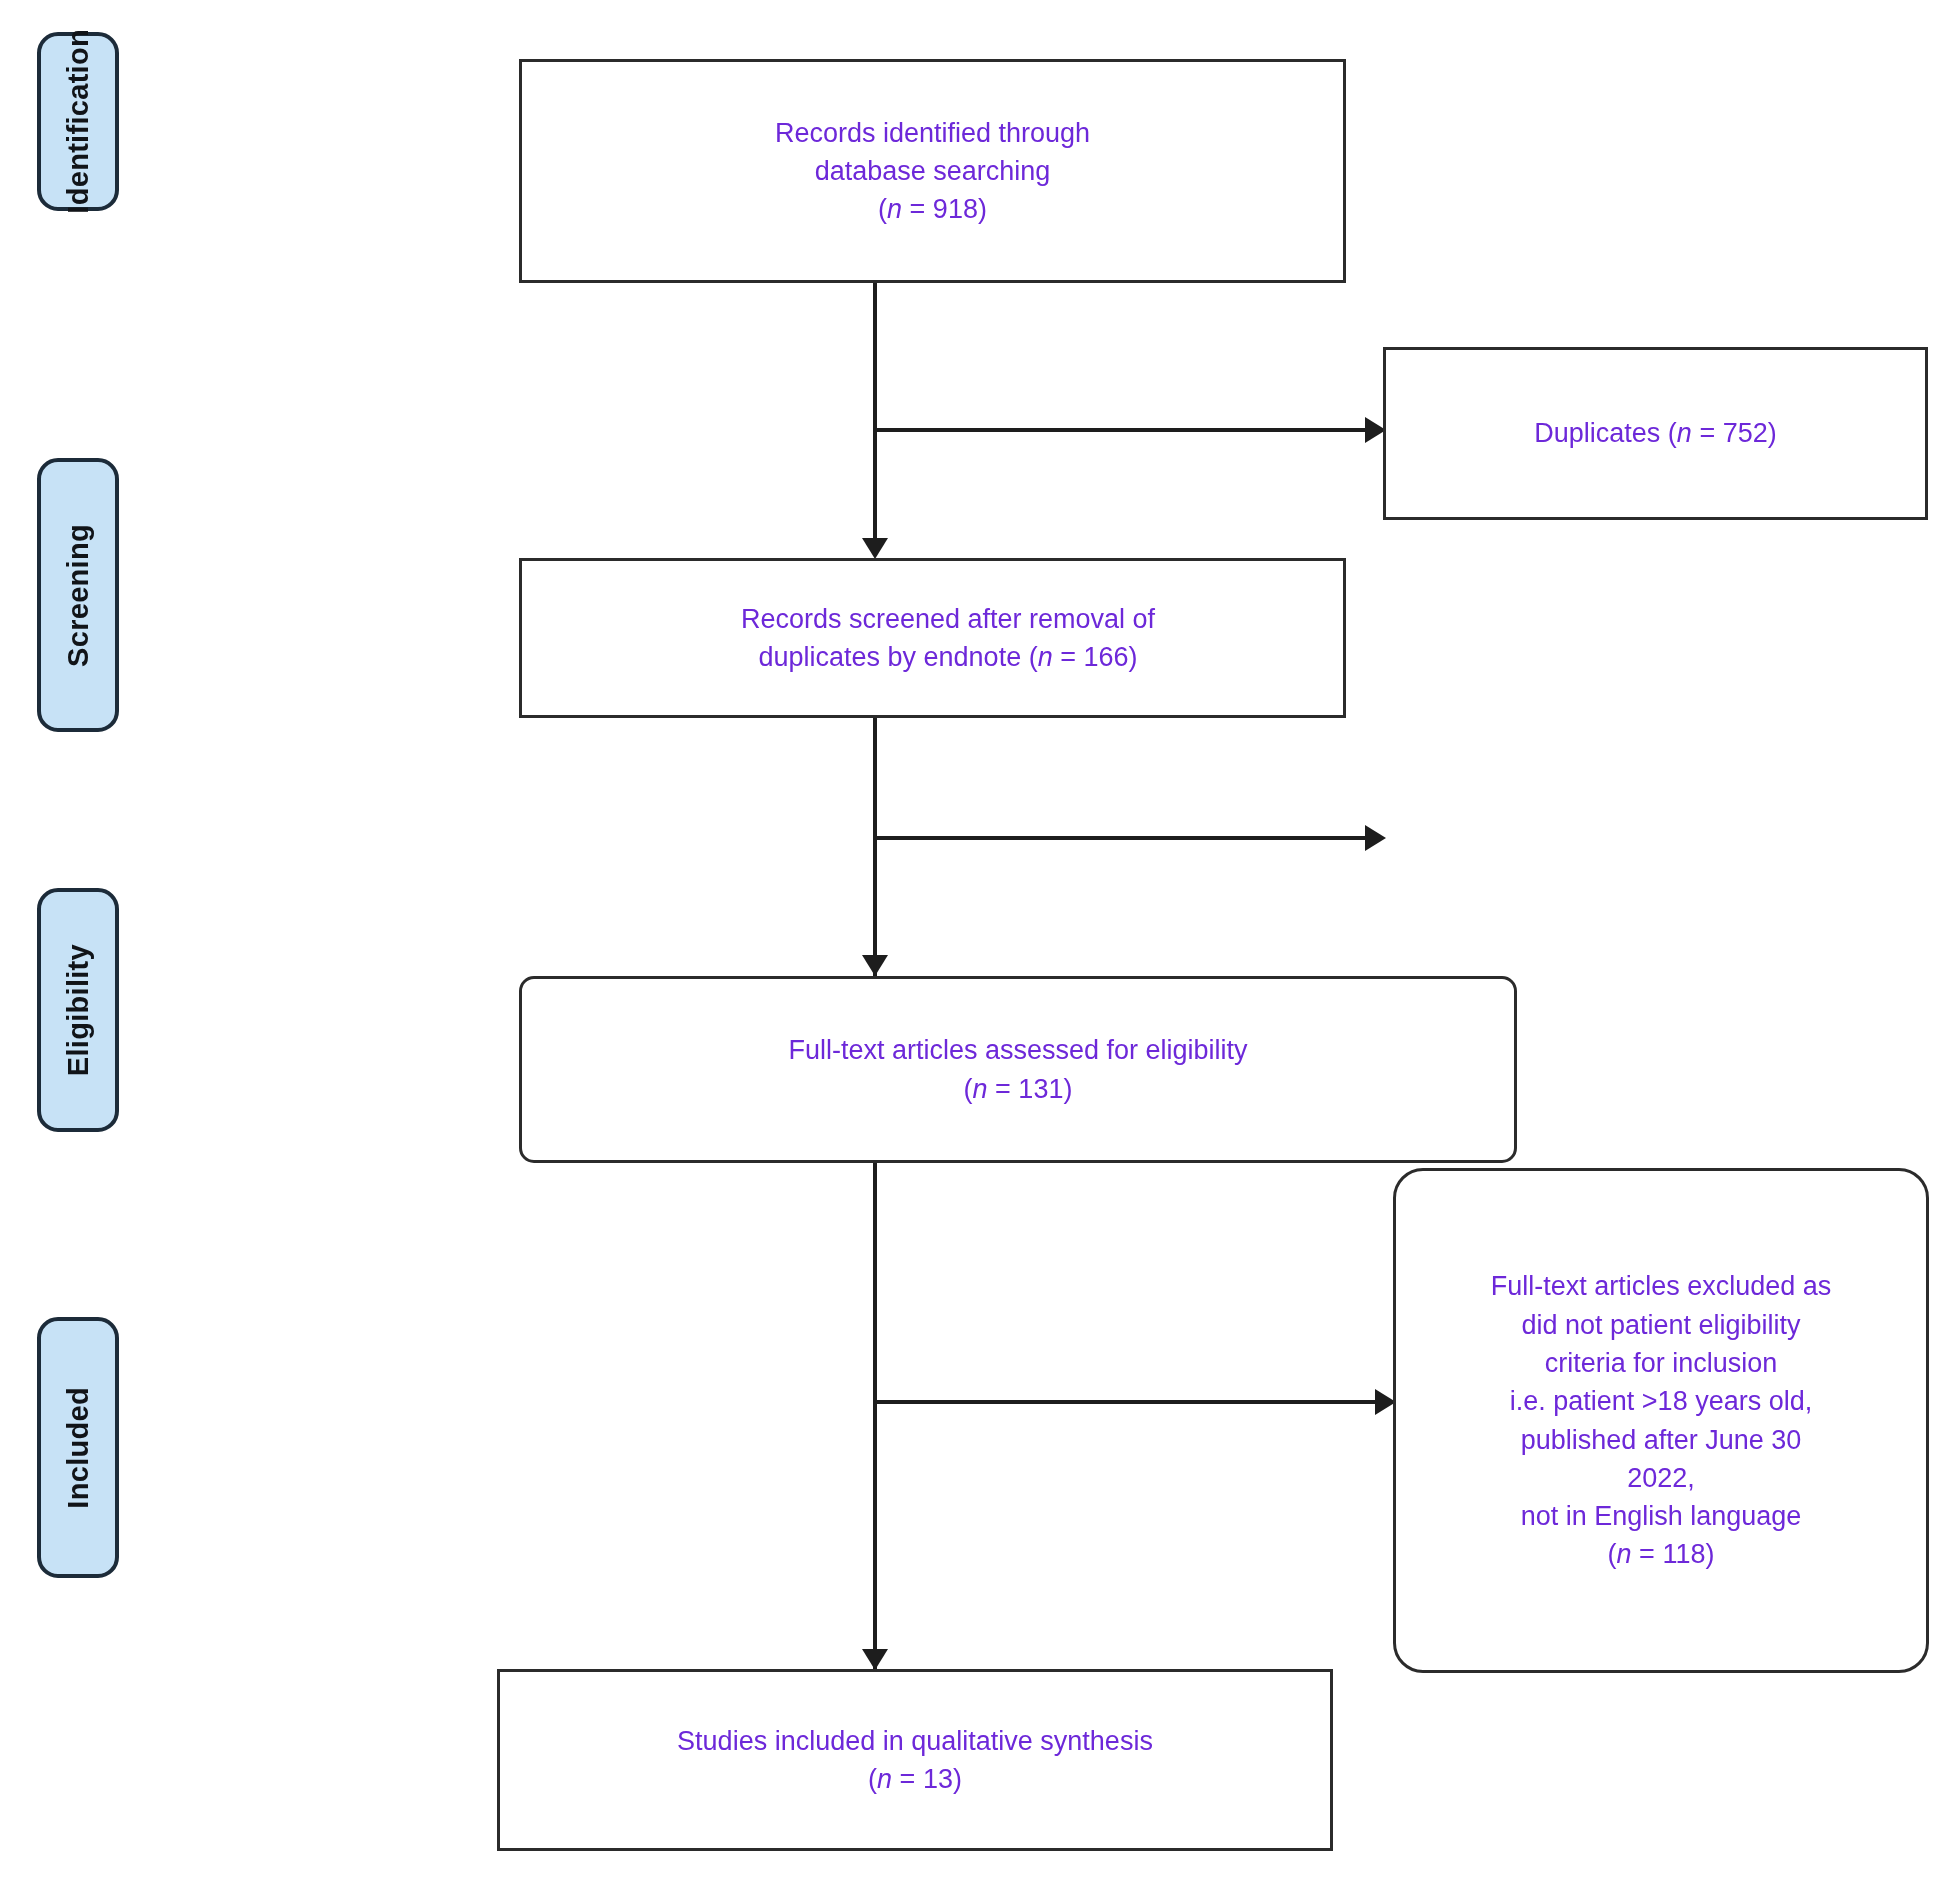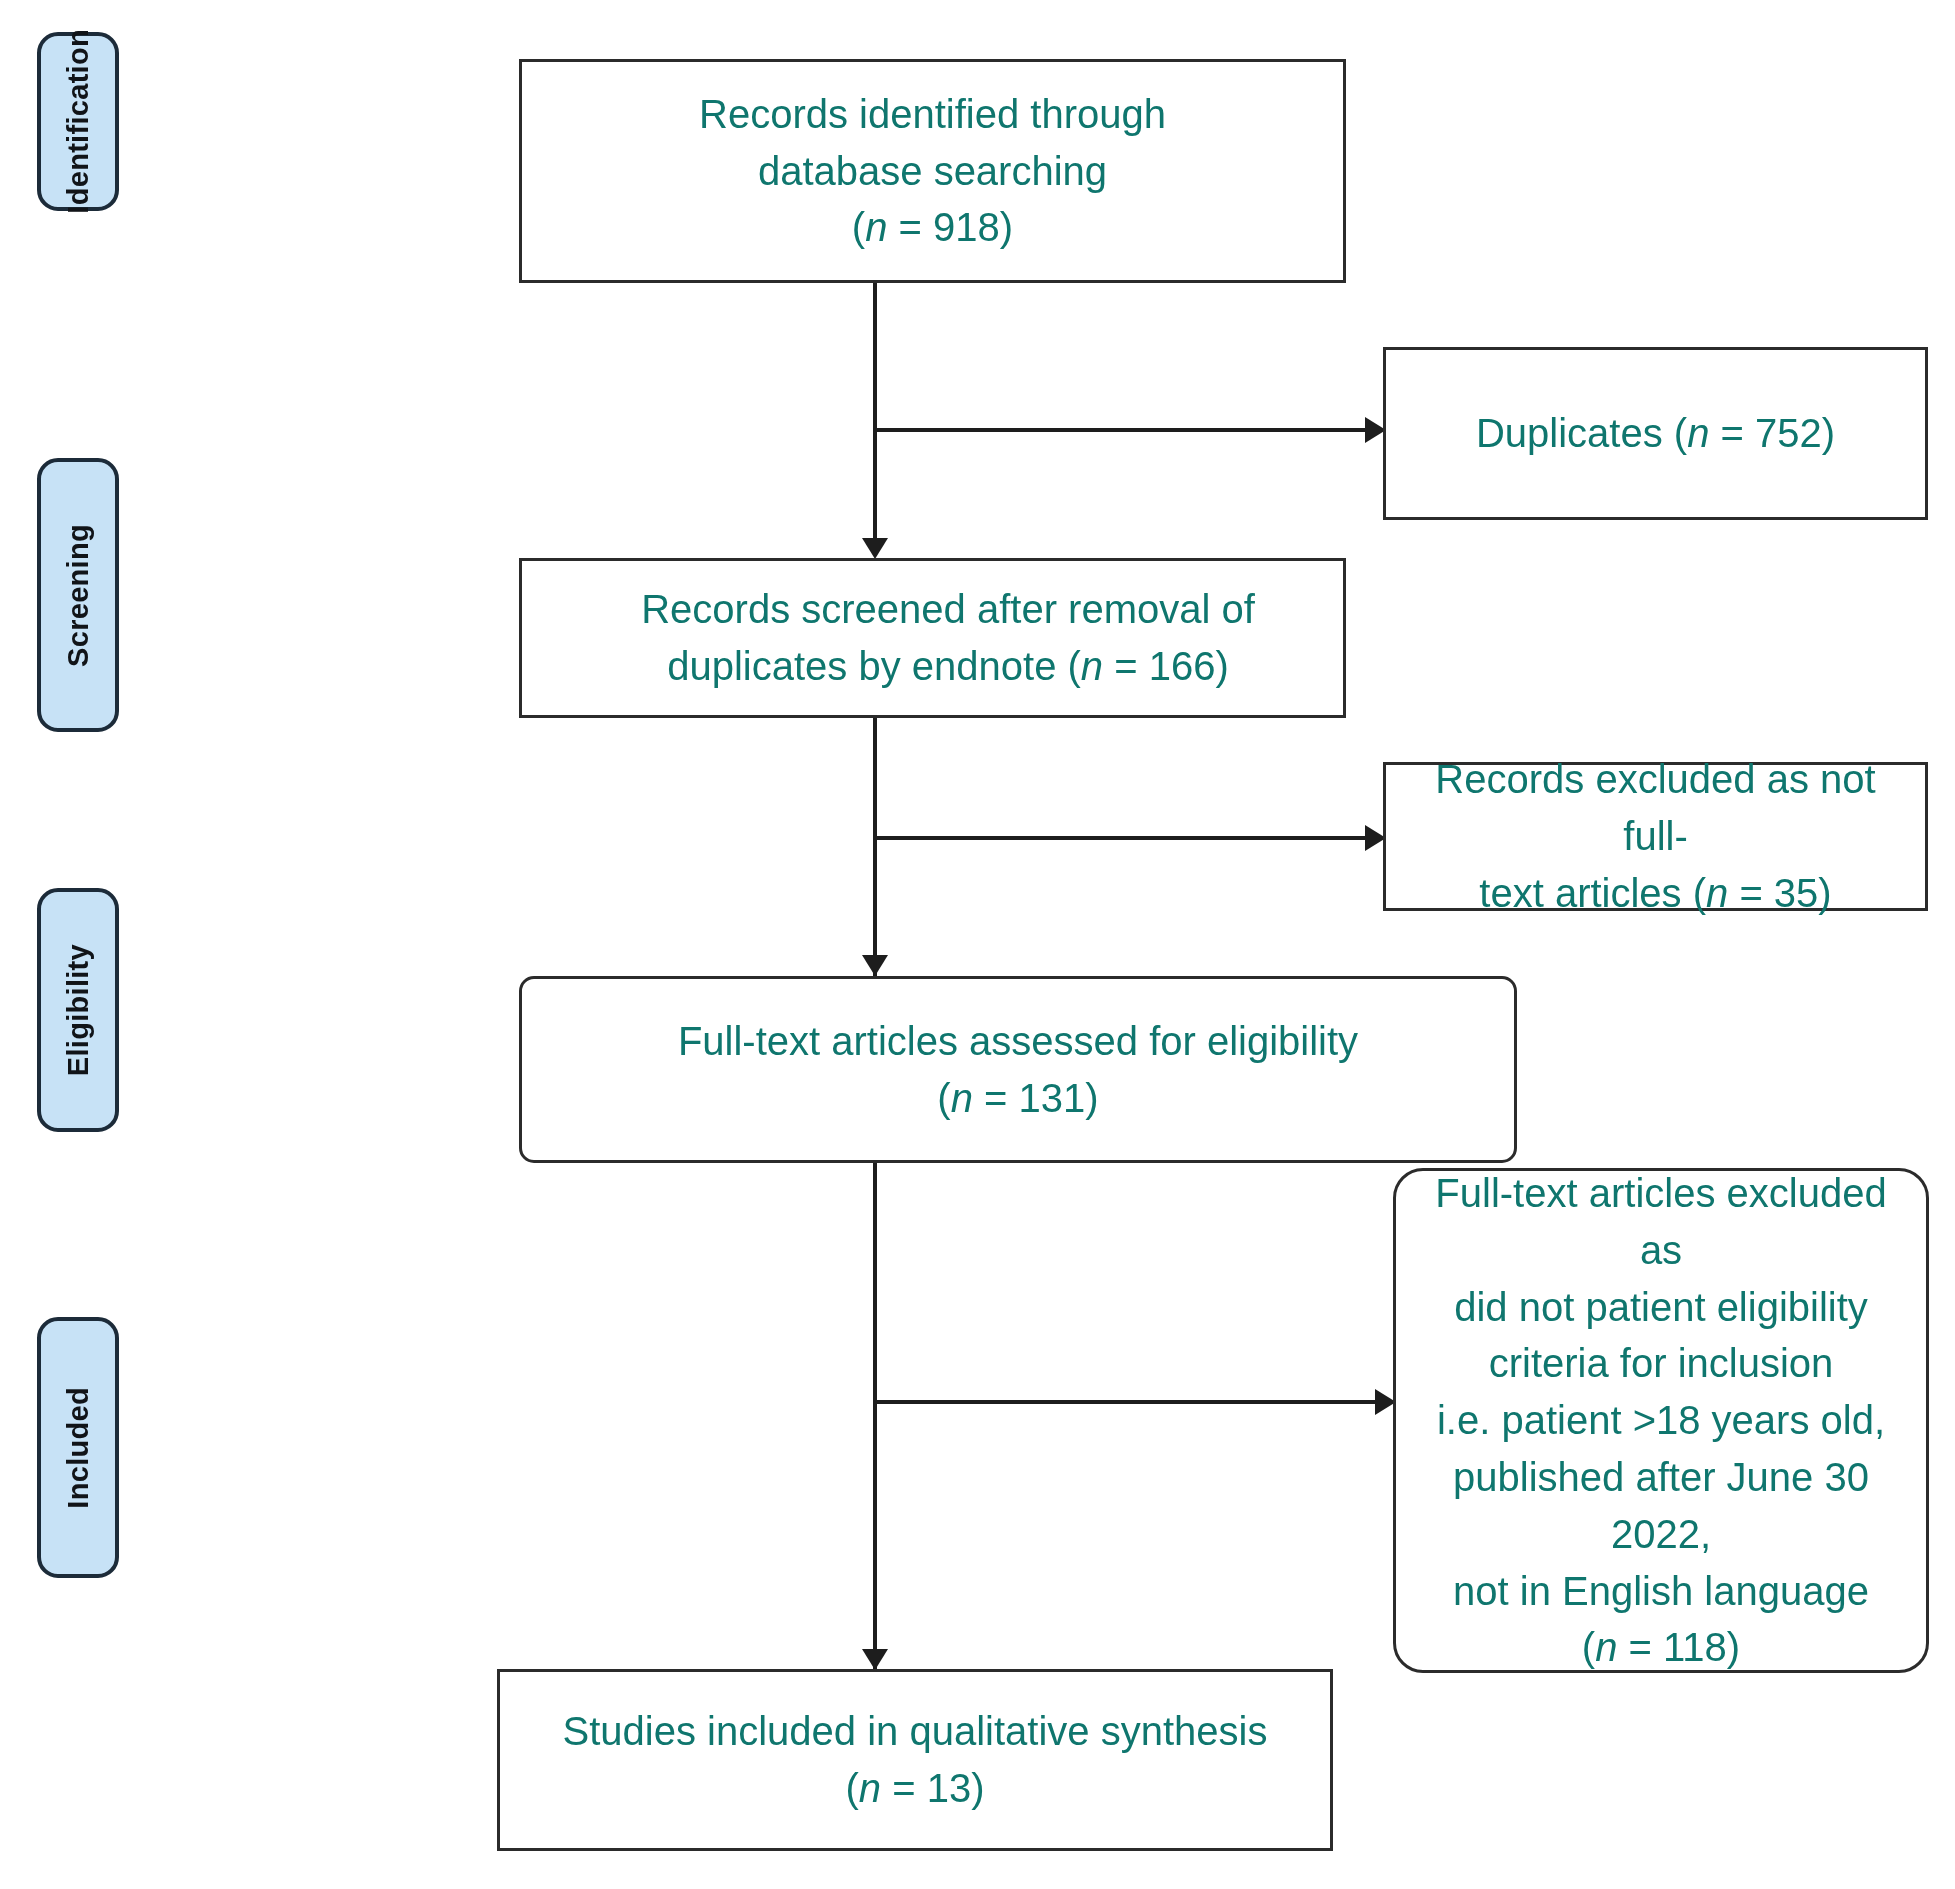--- a/index.html
+++ b/index.html
@@ -48,23 +48,23 @@
     box-sizing: border-box;
     background: #ffffff;
     border: 3.1px solid #2b2b2b;
     display: flex;
     align-items: center;
     justify-content: center;
     text-align: center;
     padding: 8.7px 16px;
   }
   .flow-box .box-text {
-    font-size: 40px;
+    font-size: 27px;
     line-height: 1.42;
-    color: #0f766e;
+    color: #6d28d9;
   }
   .flow-box .box-text .ital {
     font-style: italic;
   }
 
   
   .vline {
     position: absolute;
     width: 3.7px;
     background: #1d1d1d;
@@ -165,28 +165,20 @@
   </div>
 
   <div class="flow-box" style="left:1383px; top:347px; width:545px; height:173px;padding-left:16px;">
     <div class="box-text">
       Duplicates
       (<span class="ital">n</span>
       = <span>752</span>)
     </div>
   </div>
 
-  <div class="flow-box" style="left:1383px; top:762px; width:545px; height:149px;">
-    <div class="box-text">
-      <span>Records excluded as not full-</span><br>
-      text articles
-      (<span class="ital">n</span>
-      = <span>35</span>)
-    </div>
-  </div>
 
   <div class="flow-box" style="left:1393px; top:1168px; width:536px; height:505px;border-radius:30px;">
     <div class="box-text">
       <span>Full-text articles excluded as</span><br>
       <span>did not patient eligibility</span><br>
       <span>criteria for inclusion</span><br>
       <span>i.e. patient &gt;18 years old,</span><br>
       <span>published after June 30</span><br>
       <span>2022,</span><br>
       <span>not in English language</span><br>

